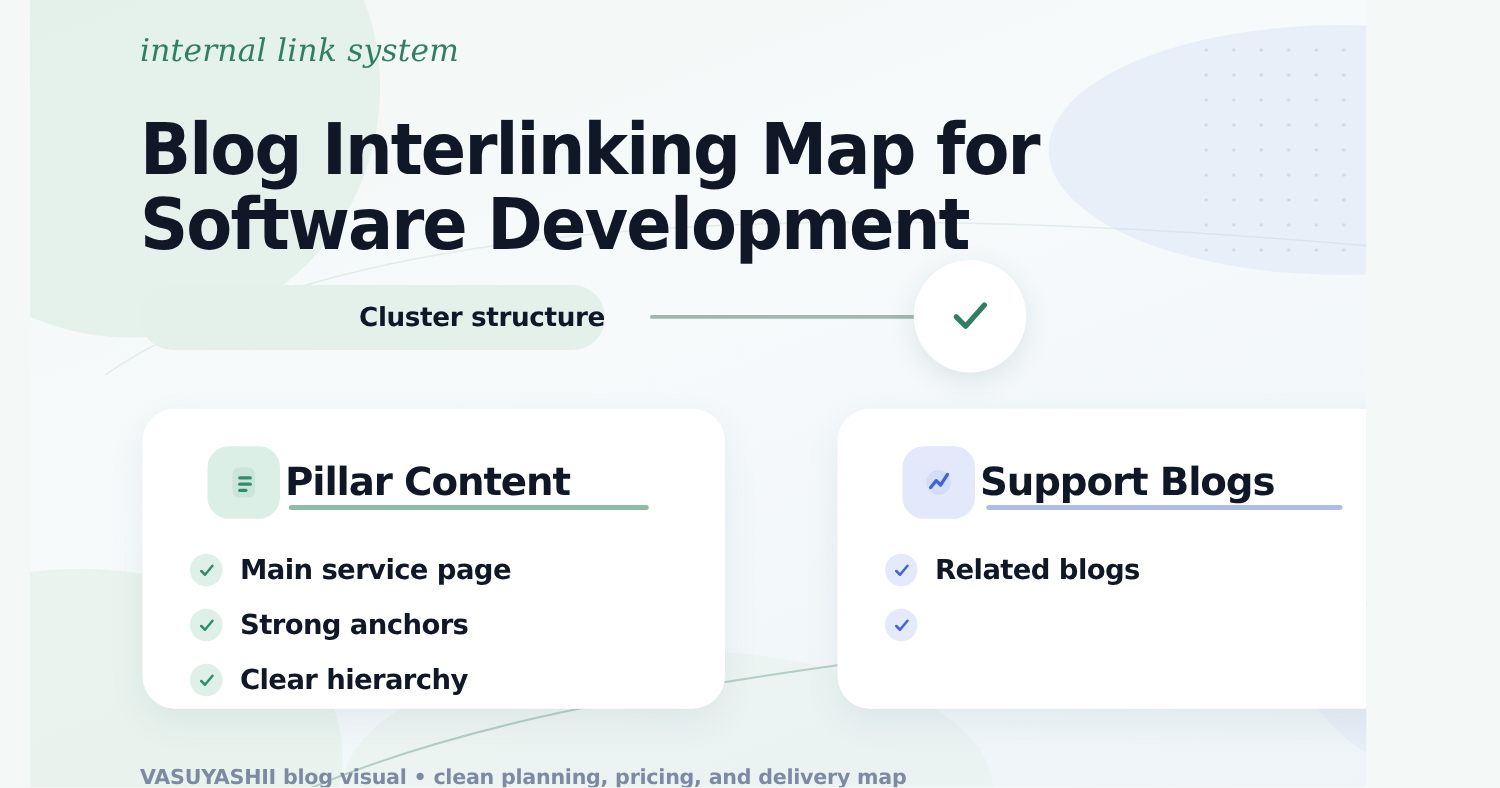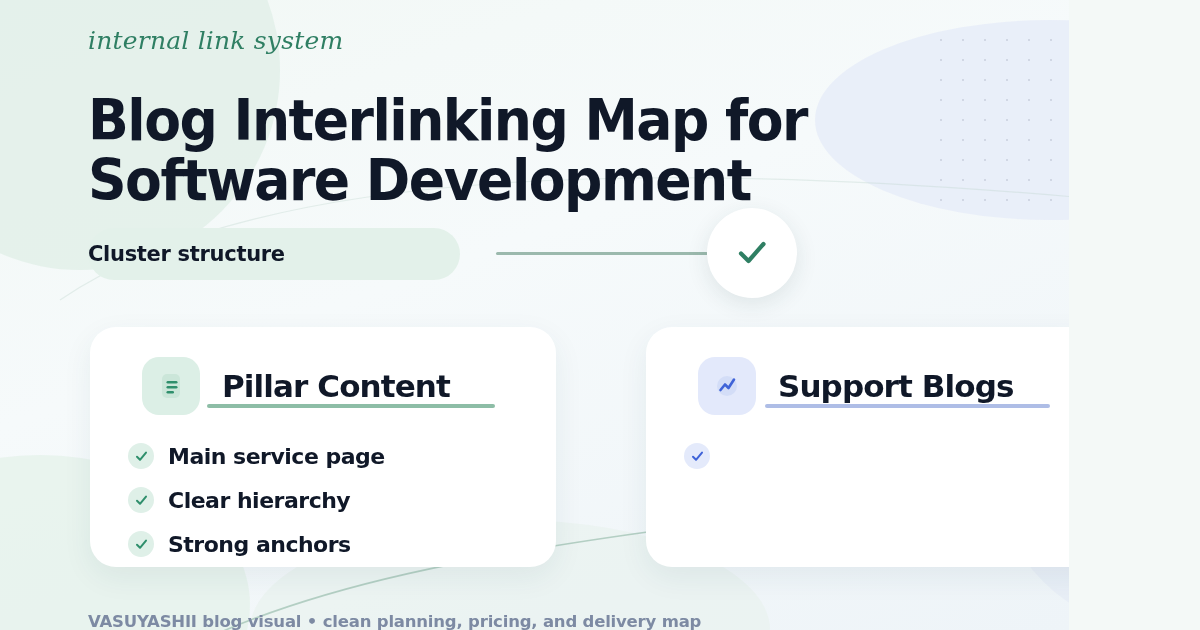--- a/index.html
+++ b/index.html
@@ -14,20 +14,21 @@
     background: #f4f9f7;
   }
 
   .canvas {
     position: relative;
     width: 1069px;
     height: 630px;
     overflow: hidden;
     background:
       linear-gradient(160deg, #f2f8f5 0%, #f6fafb 42%, #eef4f8 100%);
+    margin-left: 24px;
   }
 
   
   .bg-layer { position: absolute; inset: 0; overflow: hidden; }
 
   .blob-mint-tl {
     position: absolute;
     left: -120px; top: -130px;
     width: 400px; height: 400px;
     border-radius: 50%;
@@ -107,21 +108,21 @@
 
   
   .pill {
     position: absolute;
     left: 88px; top: 228px;
     width: 372px; height: 52px;
     border-radius: 26px;
     background: #e3f1ea;
     display: flex;
     align-items: center;
-    justify-content: flex-start;
+    justify-content: flex-end;
   }
   .pill-label {
     font-family: "DejaVu Sans", "Liberation Sans", sans-serif;
     font-weight: 700;
     font-size: 21px;
     letter-spacing: -.3px;
     color: #101828;
   }
 
   .connector {
@@ -156,21 +157,21 @@
     box-shadow: 0 10px 30px rgba(35, 65, 80, .07);
   }
   .card-left  { left: 90px; }
   .card-right { left: 646px; text-decoration: underline; }
 
   .card-head {
     position: absolute;
     left: 32px; top: 30px;
     display: flex;
     align-items: center;
-    gap: 22px;
+    gap: 4px;
     padding-left: 20px;
   }
 
   .icon-tile {
     width: 58px; height: 58px;
     border-radius: 17px;
     display: flex;
     align-items: center;
     justify-content: center;
     flex: 0 0 auto;
@@ -301,29 +302,29 @@
           </svg>
         </span>
         <span class="bullet-text">Main service page</span>
       </div>
       <div class="bullet">
         <span class="check-dot dot-mint">
           <svg width="15" height="15" viewBox="0 0 15 15">
             <path d="M3 7.8 L6 10.8 L12 3.6" fill="none" stroke="#2f8f6c" stroke-width="2" stroke-linecap="round" stroke-linejoin="round"></path>
           </svg>
         </span>
+        <span class="bullet-text">Strong anchors</span>
+      </div>
+      <div class="bullet">
+        <span class="check-dot dot-mint">
+          <svg width="15" height="15" viewBox="0 0 15 15">
+            <path d="M3 7.8 L6 10.8 L12 3.6" fill="none" stroke="#2f8f6c" stroke-width="2" stroke-linecap="round" stroke-linejoin="round"></path>
+          </svg>
+        </span>
         <span class="bullet-text">Clear hierarchy</span>
-      </div>
-      <div class="bullet">
-        <span class="check-dot dot-mint">
-          <svg width="15" height="15" viewBox="0 0 15 15">
-            <path d="M3 7.8 L6 10.8 L12 3.6" fill="none" stroke="#2f8f6c" stroke-width="2" stroke-linecap="round" stroke-linejoin="round"></path>
-          </svg>
-        </span>
-        <span class="bullet-text">Strong anchors</span>
       </div>
     </div>
   </div>
 
   <div class="card card-right">
     <div class="card-head">
       <div class="icon-tile tile-blue">
         <svg width="32" height="32" viewBox="0 0 32 32">
           <circle cx="16" cy="16" r="10" fill="#d3ddf7"></circle>
           <path d="M9.5 20 L14 14.5 L17.5 18 L23 9.5" fill="none" stroke="#3f63d8" stroke-width="2.6" stroke-linecap="round" stroke-linejoin="round"></path>
@@ -333,19 +334,27 @@
     </div>
     <div class="title-rule rule-right"></div>
 
     <div class="bullets">
       <div class="bullet">
         <span class="check-dot dot-blue">
           <svg width="15" height="15" viewBox="0 0 15 15">
             <path d="M3 7.8 L6 10.8 L12 3.6" fill="none" stroke="#3f63d8" stroke-width="2" stroke-linecap="round" stroke-linejoin="round"></path>
           </svg>
         </span>
+        <span class="bullet-text">Related blogs</span>
+      </div>
+      <div class="bullet">
+        <span class="check-dot dot-blue">
+          <svg width="15" height="15" viewBox="0 0 15 15">
+            <path d="M3 7.8 L6 10.8 L12 3.6" fill="none" stroke="#3f63d8" stroke-width="2" stroke-linecap="round" stroke-linejoin="round"></path>
+          </svg>
+        </span>
       </div>
     </div>
   </div>
 
   <div class="footer">VASUYASHII blog visual • clean planning, pricing, and delivery map</div>
 
 </div>
 
 </body></html>

